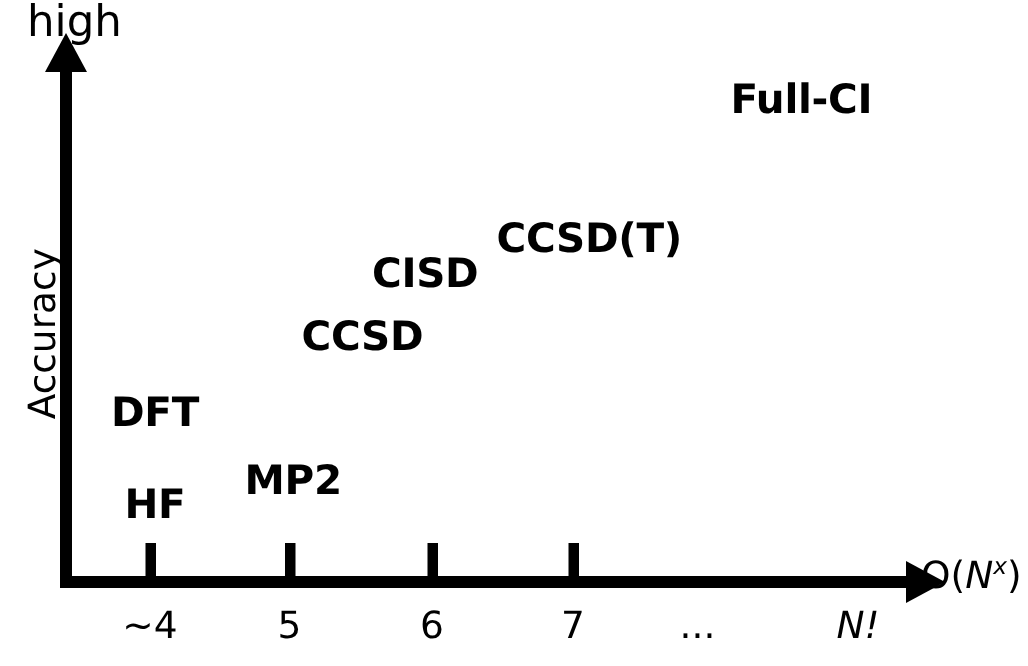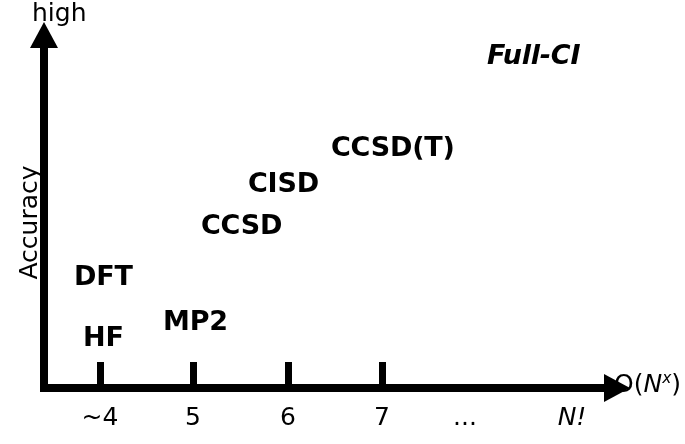--- a/index.html
+++ b/index.html
@@ -85,23 +85,23 @@
     width: 120px;
     font-size: 25px;
     line-height: 1;
     text-align: center;
     transform: rotate(-90deg);
     transform-origin: center center;
     white-space: nowrap;
   }
   #y-axis-high-label {
     position: absolute;
-    left: 32px;
+    left: 18px;
     top: 0px;
-    font-size: 25px;
+    font-size: 29px;
     line-height: 1;
     white-space: nowrap;
     text-align: right;
   }
   #x-axis-title {
     position: absolute;
     left: 614px;
     top: 371px;
     font-size: 25px;
     line-height: 1;
@@ -157,17 +157,17 @@
       <div class="tick-label" style="left: 465px;">...</div>
       <div class="tick-label italic" style="left: 572px;">N!</div>
     </div>
 
   <div id="methods-layer">
       <div class="method-label" style="left: 83px; top: 323px;">HF</div>
       <div class="method-label" style="left: 74px; top: 262px;">DFT</div>
       <div class="method-label" style="left: 163px; top: 263px; margin-top: 44px;">MP2</div>
       <div class="method-label" style="left: 201px; top: 211px;">CCSD</div>
       <div class="method-label" style="left: 248px; top: 169px;">CISD</div>
-      <div class="method-label" style="left: 331px; top: 133px;">CCSD(T)</div>
-      <div class="method-label" style="left: 487px; top: 41px; font-style: italic;">Full-CI</div>
+      <div class="method-label" style="left: 331px; top: 146px;">CCSD(T)</div>
+      <div class="method-label" style="left: 487px; top: 53px;">Full-CI</div>
     </div>
 
 </div>
 
 </body></html>

